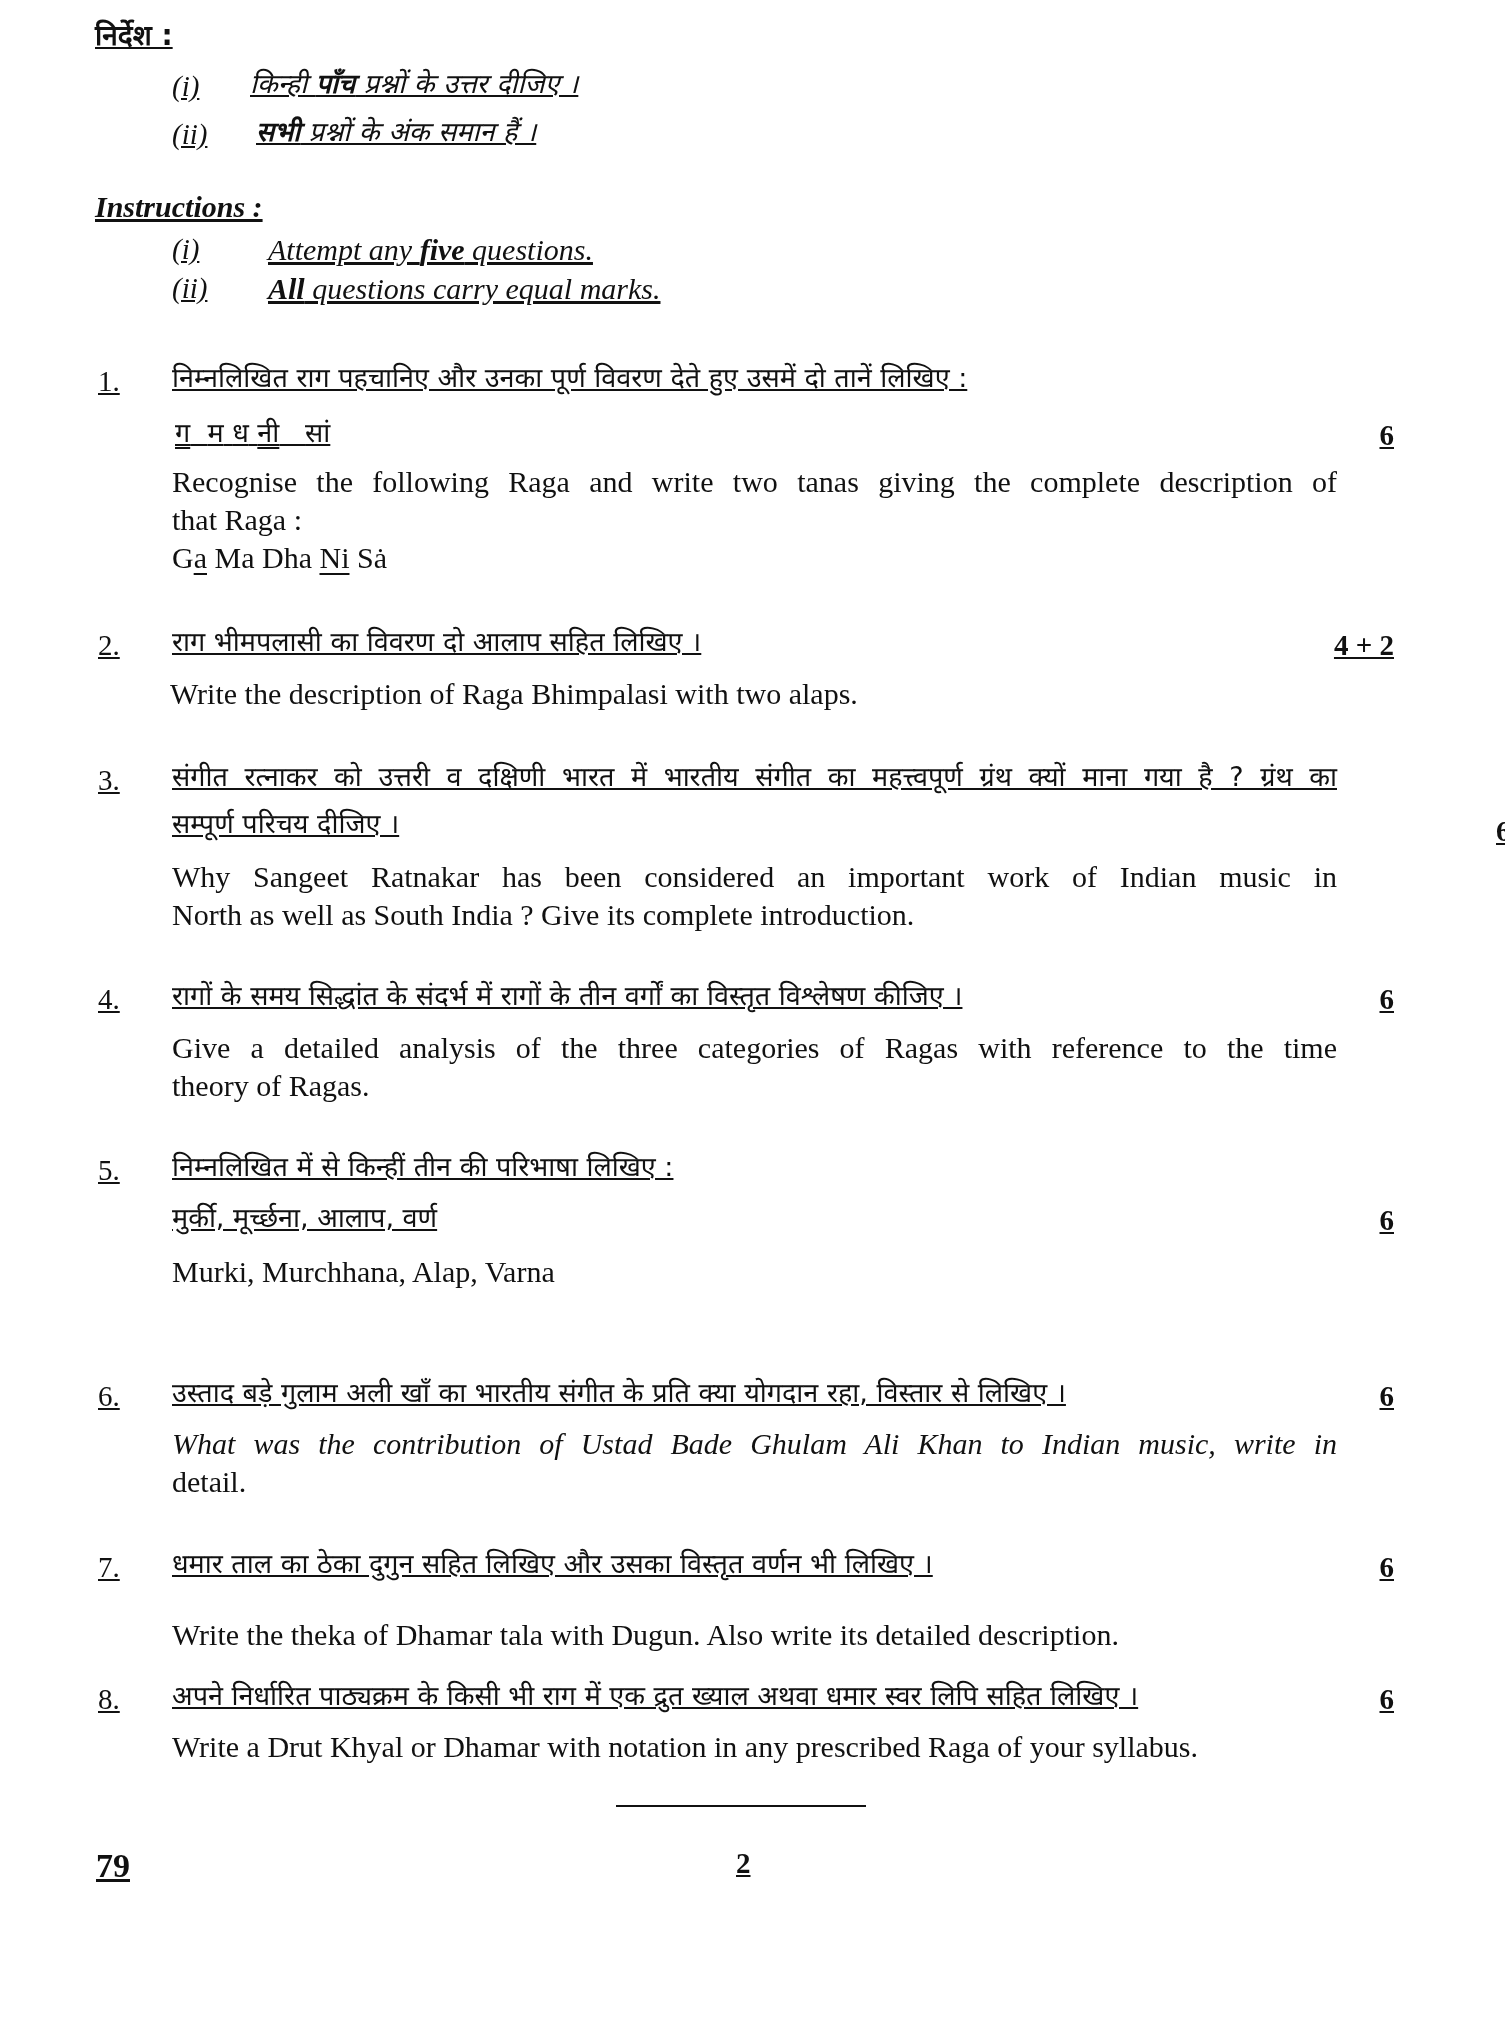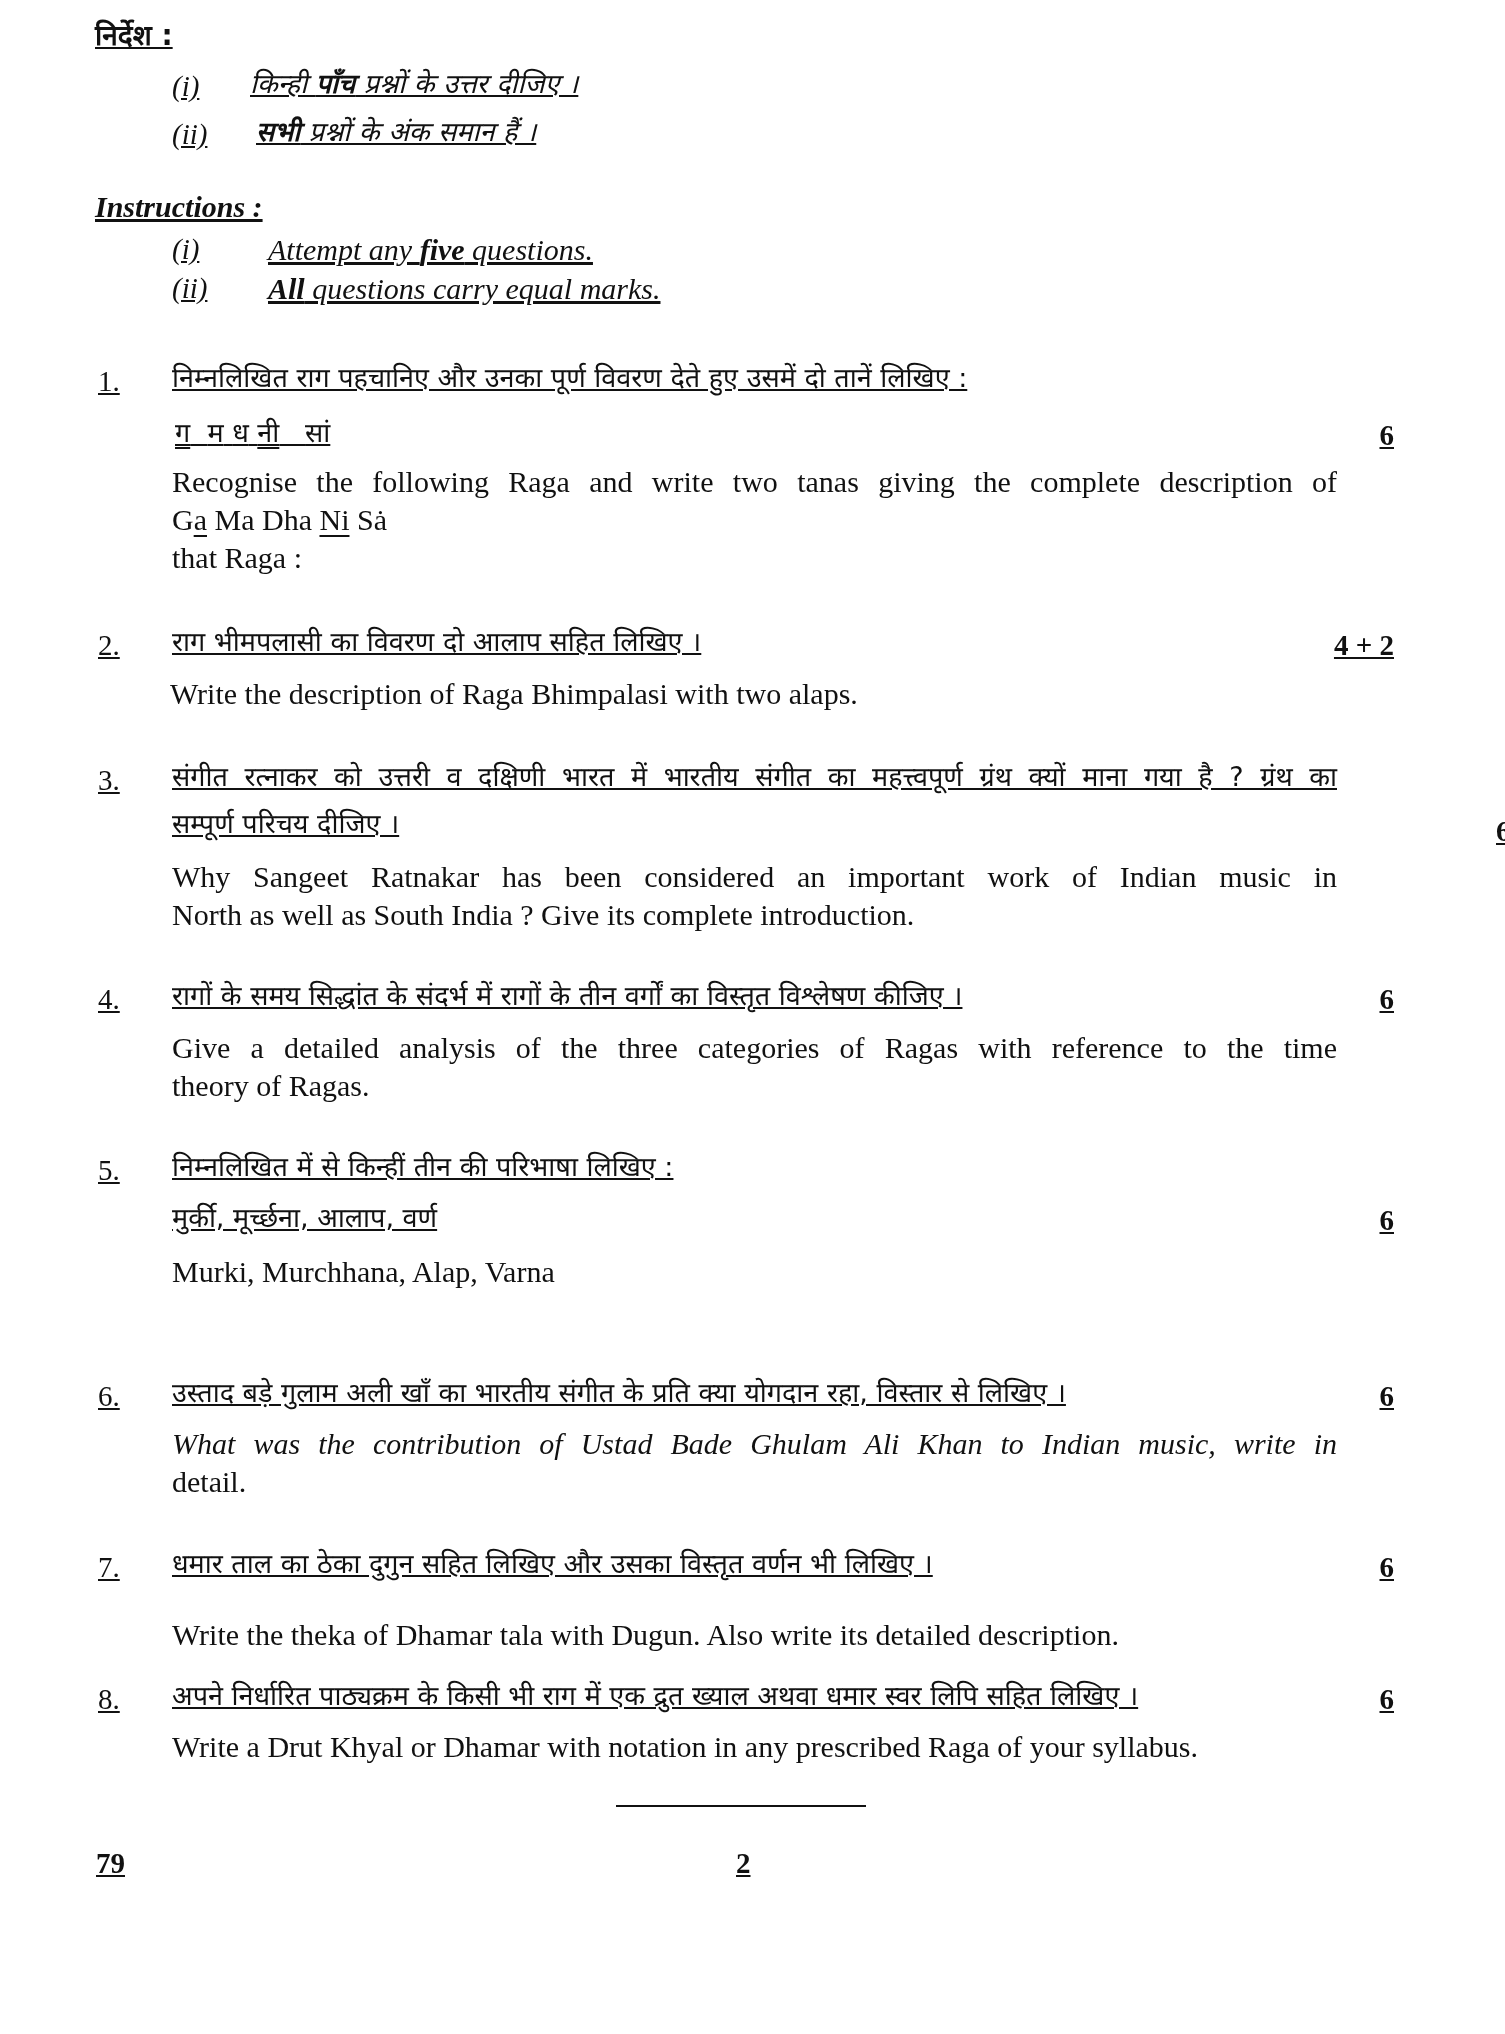--- a/index.html
+++ b/index.html
@@ -49,22 +49,22 @@
 
 <div>
   <div class="abs qnum" style="left:98px; top:367px;">1.</div>
   <div class="abs hi" style="left:172px; top:364px;">निम्नलिखित राग पहचानिए और उनका पूर्ण विवरण देते हुए उसमें दो तानें लिखिए :</div>
   <div class="abs hi" style="left:175px; top:419px; word-spacing:0;">
     <u>ग</u>&nbsp;&nbsp;<span>म</span>&nbsp;<span>ध</span>&nbsp;<u>नी</u>&nbsp;&nbsp;&nbsp;<span>सां</span>
   </div>
   <div class="abs marks" style="right:111px; top:421px;">6</div>
   <div class="para" style="left:172px; top:463px; width:1165px;">
     <div style="text-align:justify; text-align-last:justify;">Recognise the following Raga and write two tanas giving the complete description of</div>
+    <div>that Raga :</div>
     <div><span>G</span><u>a</u><span> Ma Dha </span><u>Ni</u><span> Sȧ</span></div>
-    <div>that Raga :</div>
   </div>
 </div>
 
 <div>
   <div class="abs qnum" style="left:98px; top:631px;">2.</div>
   <div class="abs hi" style="left:172px; top:628px;">राग भीमपलासी का विवरण दो आलाप सहित लिखिए ।</div>
   <div class="abs marks" style="right:111px; top:631px;">4 + 2</div>
   <div class="para" style="left:170px; top:675px; width:1165px;">
     <div>Write the description of Raga Bhimpalasi with two alaps.</div>
   </div>
@@ -123,14 +123,14 @@
 <div>
   <div class="abs qnum" style="left:98px; top:1685px;">8.</div>
   <div class="abs hi" style="left:172px; top:1682px;">अपने निर्धारित पाठ्यक्रम के किसी भी राग में एक द्रुत ख्याल अथवा धमार स्वर लिपि सहित लिखिए ।</div>
   <div class="abs marks" style="right:111px; top:1685px;">6</div>
   <div class="para" style="left:172px; top:1728px; width:1165px;">
     <div>Write a Drut Khyal or Dhamar with notation in any prescribed Raga of your syllabus.</div>
   </div>
 </div>
 
 <div class="rule" style="left:616px; top:1805px; width:250px;"></div>
-<div class="abs b" style="left:96px; top:1849px; font-size:29px;">79</div>
+<div class="abs b" style="left:96px; top:1849px; font-size:34px;">79</div>
 <div class="abs b" style="left:736px; top:1849px; font-size:29px;">2</div>
 
 </body></html>

